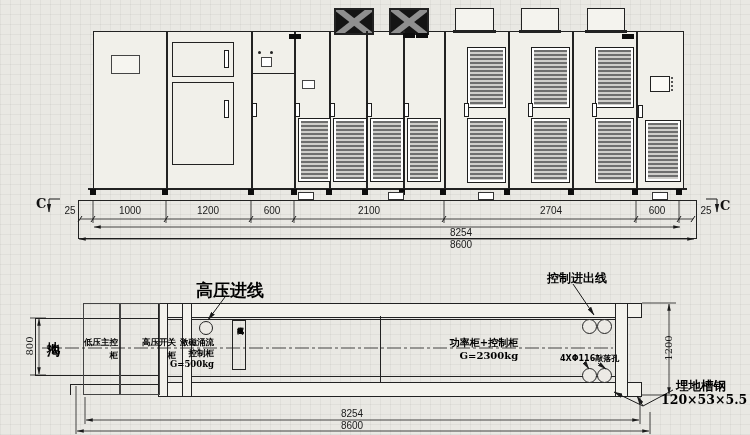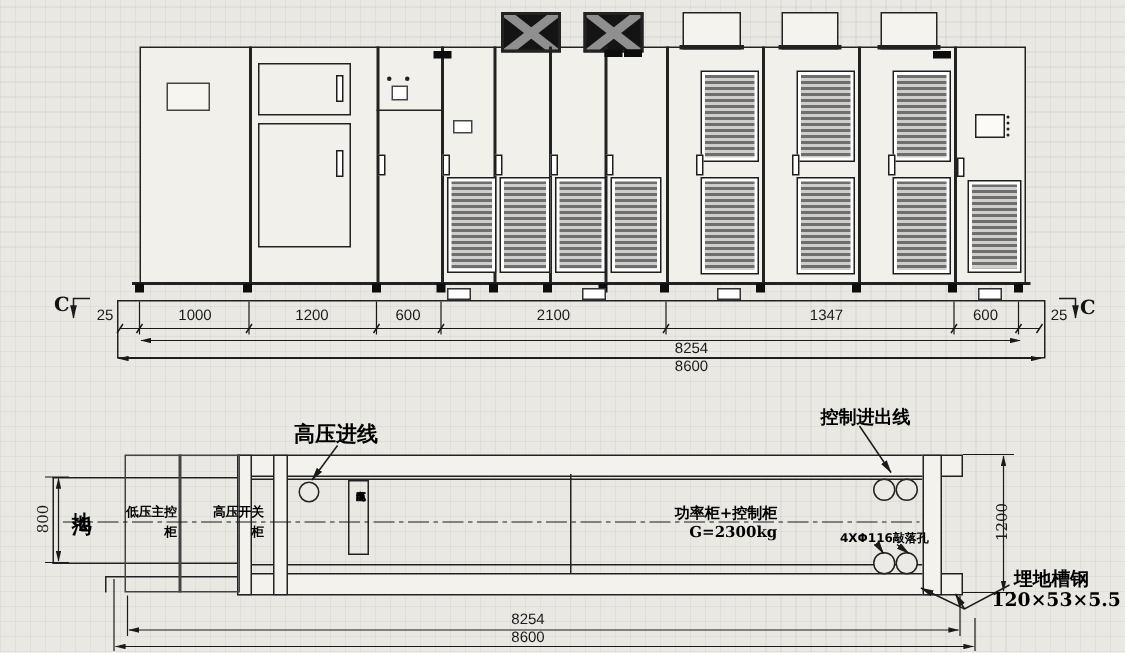--- a/index.html
+++ b/index.html
@@ -17,21 +17,21 @@
   .box{position:absolute;border:1px solid #222;background:#f1f0ea;}
   .thinbox{position:absolute;border:1px solid #444;background:transparent;}
   .dim{
     position:absolute;font-family:Liberation Sans, sans-serif;font-size:10px;color:#1a1a1a;
     white-space:nowrap;transform:translateX(-50%);line-height:10px;
   }
   .dimv{
     position:absolute;font-family:"DejaVu Serif", serif;font-size:10px;color:#1a1a1a;
     white-space:nowrap;transform:rotate(-90deg);transform-origin:center;line-height:10px;
   }
-  .lbl-big{position:absolute;font-weight:bold;font-size:14px;line-height:14px;white-space:nowrap;color:#000;}
+  .lbl-big{position:absolute;font-weight:bold;font-size:17px;line-height:14px;white-space:nowrap;color:#000;}
   .lbl-med{position:absolute;font-weight:bold;font-size:10px;line-height:11px;white-space:nowrap;color:#000;}
   .lbl-sm{position:absolute;font-weight:bold;font-size:8.5px;line-height:10px;white-space:nowrap;color:#000;}
   .lbl-center{transform:translateX(-50%);text-align:right;}
   .vtext{position:absolute;writing-mode:vertical-rl;text-orientation:upright;font-weight:bold;color:#000;}
   .louver{position:absolute;border:1px solid #1d1d1d;background:#fff;padding:2px;}
   .louver > i{display:block;width:100%;height:100%;
     background:repeating-linear-gradient(180deg,#6e6e6e 0 2px,#cfcecb 2px 4px);}
   .handle{position:absolute;width:3px;background:#fff;border:1px solid #1d1d1d;}
   .plate{position:absolute;height:5px;background:#0d0d0d;}
   .fan{position:absolute;border:2px solid #222;background:#141414;overflow:hidden;}
@@ -137,20 +137,25 @@
 
   <div class="lbl-sm lbl-center txt" style="left:101px;top:337px;">
     <div>低压主控</div>
     <div style="margin-top:3px;">柜</div>
   </div>
   <div class="lbl-sm lbl-center txt" style="left:139px;top:337px;padding-left:40px;">
     <div>高压开关</div>
     <div style="margin-top:3px;">柜</div>
   </div>
 
+  <div class="lbl-sm lbl-center txt" style="left:192px;top:337px;">
+    <div>激磁涌流</div>
+    <div style="margin-top:1px;">控制柜</div>
+    <div style="margin-top:1px;font-family:'DejaVu Serif',serif;">G=500kg</div>
+  </div>
 
 
   <div class="lbl-med lbl-center txt" style="left:484px;top:337px;">
     <div>功率柜+控制柜</div>
     <div style="margin-top:2px;font-family:'DejaVu Serif',serif;">G=2300kg</div>
   </div>
 
   <div class="lbl-sm txt" style="left:560px;top:354px;font-size:8px;">4XΦ116敲落孔</div>
 
   <div class="lbl-big txt" style="left:676px;top:379px;font-size:12.5px;">埋地槽钢</div>
@@ -272,16 +277,16 @@
     <div class="foot" style="left: 676px; top: 189px;"></div>
     <div class="slot" style="left: 298px; top: 192px;"></div>
     <div class="slot" style="left: 388px; top: 192px;"></div>
     <div class="slot" style="left: 478px; top: 192px;"></div>
     <div class="slot" style="left: 652px; top: 192px;"></div>
     <span class="dim txt" style="left: 70px; top: 206px;">25</span>
     <span class="dim txt" style="left: 130px; top: 206px;">1000</span>
     <span class="dim txt" style="left: 208px; top: 206px;">1200</span>
     <span class="dim txt" style="left: 272px; top: 206px;">600</span>
     <span class="dim txt" style="left: 369px; top: 206px;">2100</span>
-    <span class="dim txt" style="left: 551px; top: 206px;">1347</span>
+    <span class="dim txt" style="left: 551px; top: 206px;">2704</span>
     <span class="dim txt" style="left: 657px; top: 206px;">600</span>
     <span class="dim txt" style="left: 706px; top: 206px;">25</span>
   </div>
 
 </body></html>

